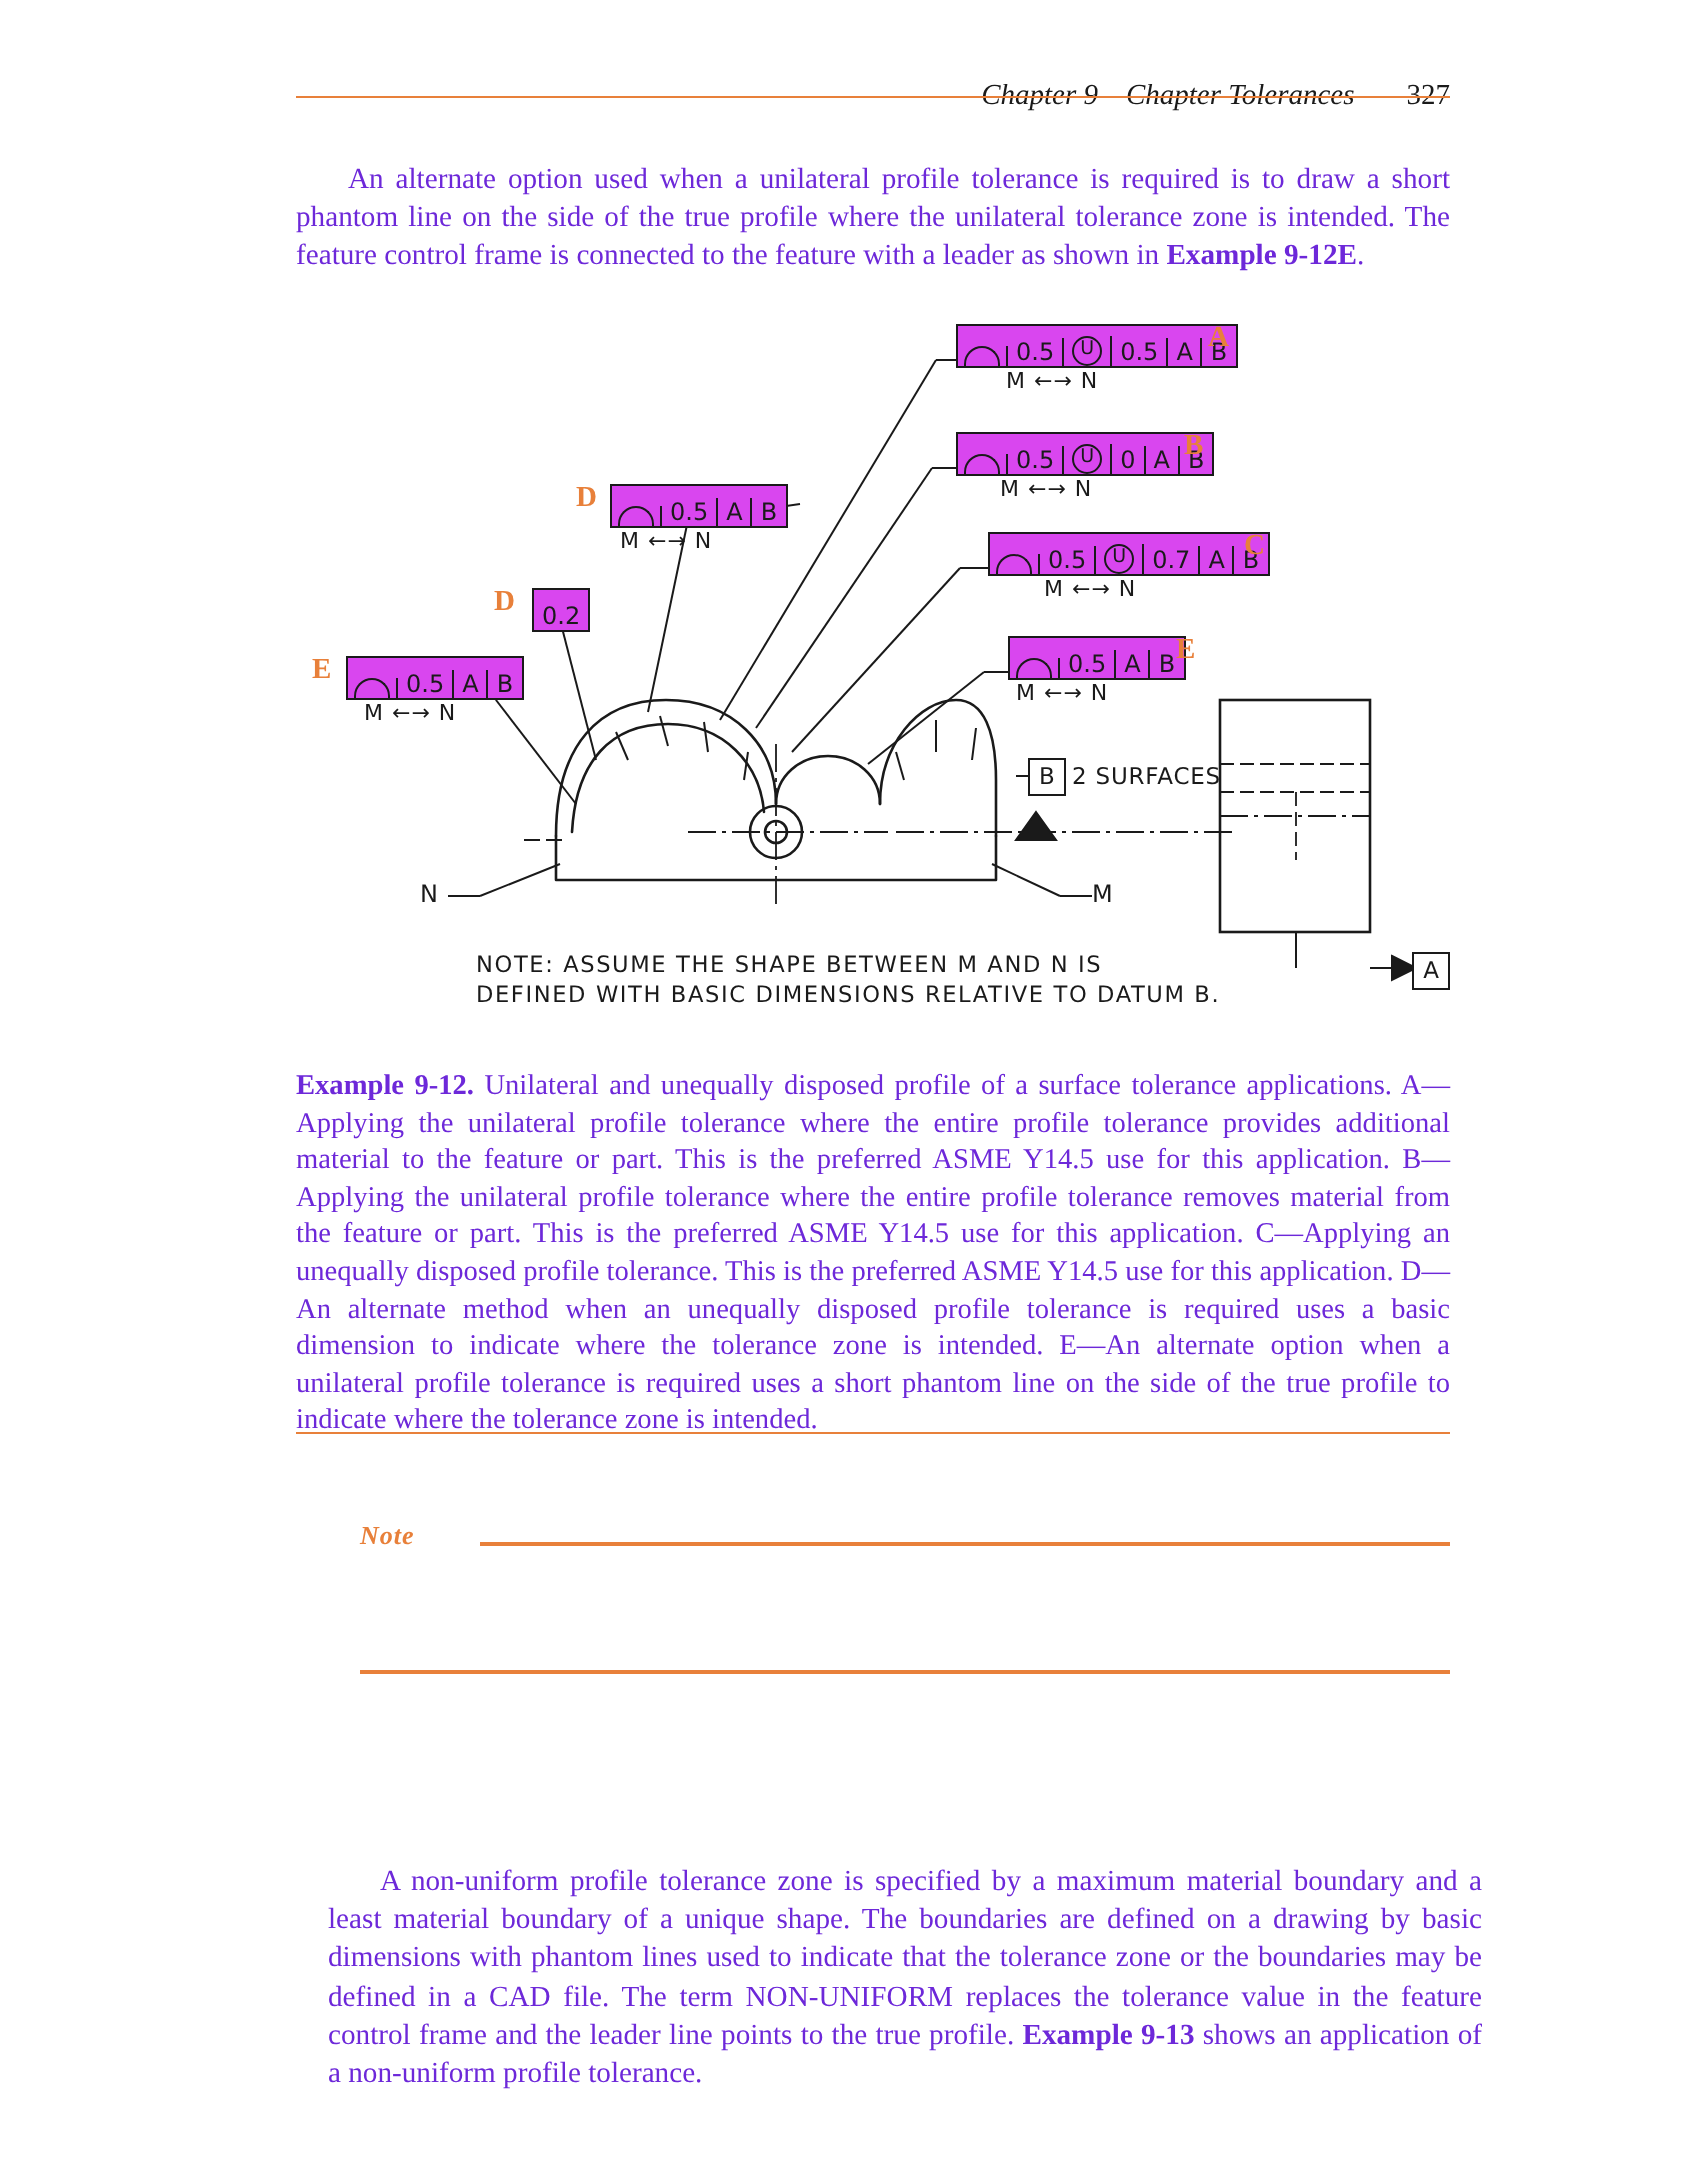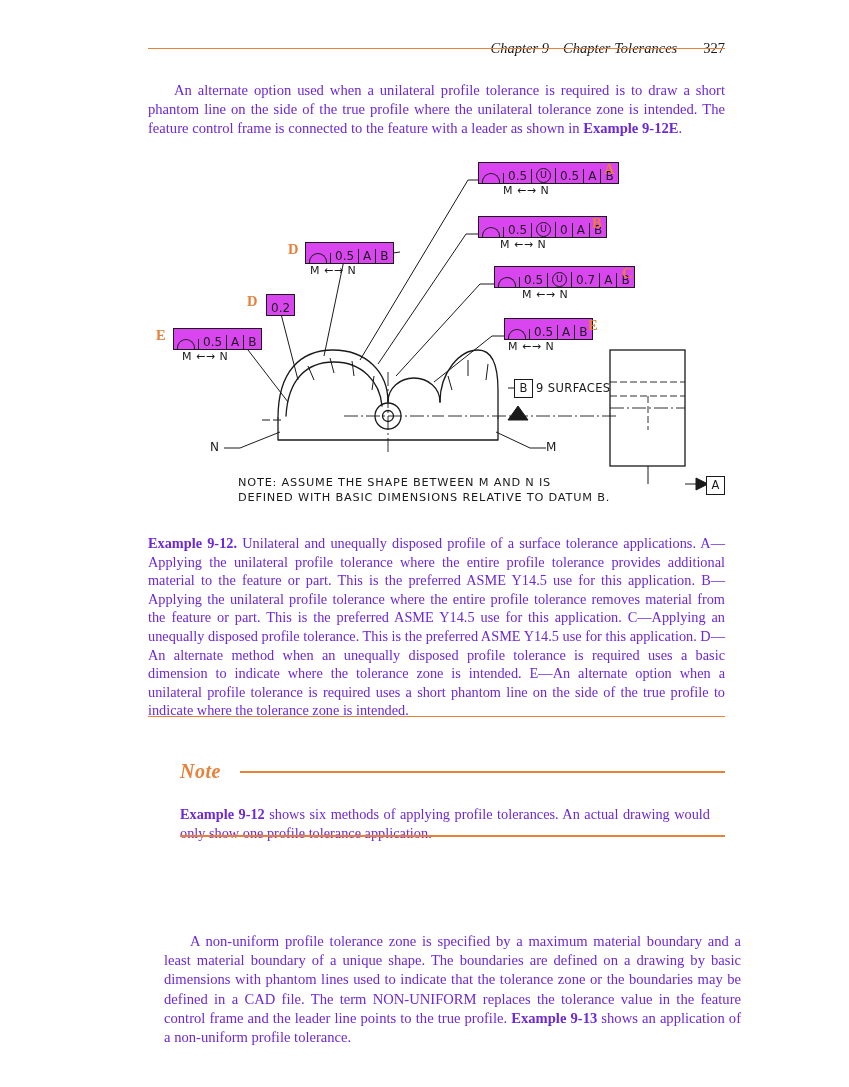--- a/index.html
+++ b/index.html
@@ -178,21 +178,21 @@
     background: #e8803a;
   }
   
   .note-head {
     position: absolute;
     left: 180px;
     top: 760px;
     font-family: "Liberation Serif", serif;
     font-weight: bold;
     font-style: italic;
-    font-size: 20px;
+    font-size: 13px;
     color: #e8803a;
     letter-spacing: 0.5px;
   }
   .note-rule-top {
     position: absolute;
     left: 240px;
     top: 771px;
     width: 485px;
     height: 1.6px;
     background: #e8803a;
@@ -412,41 +412,38 @@
           <span class="prof-sym"></span>
         </div>
       <div class="cell">0.5</div>
       <div class="cell">A</div>
       <div class="cell">B</div>
     </div>
     <div class="tag" style="left:8px; top:177px;">E</div>
     <div class="mn" style="left:34px; top:200px;">M ←→ N</div>
 
     <div class="datbox" style="left:366px; top:229px;">B</div>
-    <div class="surf-label" style="left:388px; top:231px;">9 SURFACES</div>
+    <div class="surf-label" style="left:388px; top:231px;">2 SURFACES</div>
 
     <div class="datbox" style="left:558px; top:326px;">A</div>
 
     <div class="letter-mark" style="left:62px; top:290px;">N</div>
     <div class="letter-mark" style="left:398px; top:290px;">M</div>
 
     <div class="note-txt" style="left:90px; top:325px;">NOTE: ASSUME THE SHAPE BETWEEN M AND N IS
 DEFINED WITH BASIC DIMENSIONS RELATIVE TO DATUM B.</div>
   </div>
 
   <div class="para" id="caption">
     <b>Example 9-12.</b><span> Unilateral and unequally disposed profile of a surface tolerance applications. A— Applying the unilateral profile tolerance where the entire profile tolerance provides additional material to the feature or part. This is the preferred ASME Y14.5 use for this application. B—Applying the unilateral profile tolerance where the entire profile tolerance removes material from the feature or part. This is the preferred ASME Y14.5 use for this application. C—Applying an unequally disposed profile tolerance. This is the preferred ASME Y14.5 use for this application. D—An alternate method when an unequally disposed profile tolerance is required uses a basic dimension to indicate where the tolerance zone is intended. E—An alternate option when a unilateral profile tolerance is required uses a short phantom line on the side of the true profile to indicate where the tolerance zone is intended.</span>
   </div>
   <div class="caption-rule" style="top:716px;"></div>
 
   <div class="note-head">Note</div>
   <div class="note-rule-top"></div>
-  <div class="para" id="note-body">
-    <b>Example 9-12</b><span> shows six methods of applying profile tolerances. An actual drawing would only show one profile tolerance application.</span>
-  </div>
   <div class="note-rule-bottom"></div>
 
 
   <div class="para" id="closing-para">
     <span class="indent"></span><span>A non-uniform profile tolerance zone is specified by a maximum material boundary and a least material boundary of a unique shape. The boundaries are defined on a drawing by basic dimensions with phantom lines used to indicate that the tolerance zone or the boundaries may be defined in a CAD file. The term NON-UNIFORM replaces the tolerance value in the feature control frame and the leader line points to the true profile. </span><b>Example 9-13</b><span> shows an application of a non-uniform profile tolerance.</span>
   </div>
 
 </div>
 
 </body></html>

